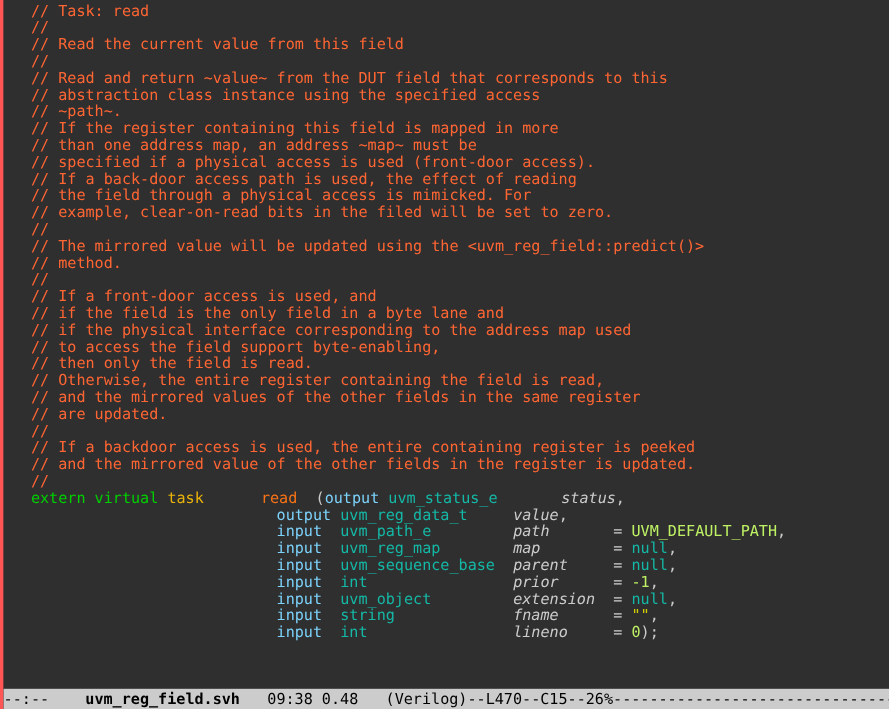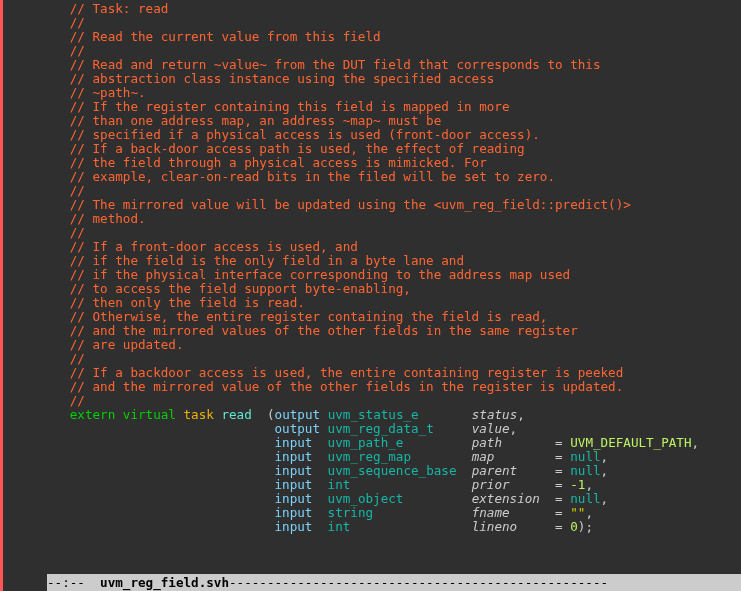--- a/index.html
+++ b/index.html
@@ -11,21 +11,20 @@
     background: #2f2f2f;
     font-family: "Consolas", "DejaVu Sans Mono", "Courier New", monospace;
     font-size: 12.6px;
     line-height: 14px;
   }
   
   .frame {
     display: flex;
     width: 100%;
     height: 100%;
-    gap: 44px;
   }
   .gutter-left {
     width: 3px;
     height: 100%;
     background: #f55;
     flex: 0 0 3px;
   }
   .editor-wrap {
     flex: 1 1 auto;
     display: flex;
@@ -41,21 +40,21 @@
     color: #ccc;
   }
   .line {
     height: 14px;
     white-space: pre;
   }
   
   .com     { color: #f63; }           
   .kw1     { color: #00d000; }        
   .kw2     { color: #eab308; }        
-  .fn      { color: #5eead4; }        
+  .fn      { color: #f97316; margin-left: 40px; }        
   .dir     { color: #7dd3fc; }        
   .typ     { color: #14b8a6;    }        
   .arg     { color: #ccc; font-style: italic; }
   .def     { color: #bef264; }
   .kwnull  { color: #14b8a6; }        
   .str     { color: #d0d000; }        
   .punct   { color: #ccc; }
   .modeline {
     flex: 0 0 17px;
     height: 17px;
@@ -65,36 +64,38 @@
     font-size: 12.6px;
     line-height: 17px;
     white-space: pre;
     display: flex;
   }
   .modeline .ml-left {
     flex: 0 0 auto;
   }
   .modeline .ml-file {
     font-weight: bold;
+    margin-left: 15px;
   }
   .modeline .ml-fill {
     flex: 1 1 auto;
     overflow: hidden;
   }
 </style>
 </head>
 <body>
 
 <div class="frame">
   <div class="gutter-left"></div>
 
   <div class="editor-wrap">
 
     <div class="editor" id="editor"><div class="line">   <span class="com">// Task: read</span></div><div class="line">   <span class="com">//</span></div><div class="line">   <span class="com">// Read the current value from this field</span></div><div class="line">   <span class="com">//</span></div><div class="line">   <span class="com">// Read and return ~value~ from the DUT field that corresponds to this</span></div><div class="line">   <span class="com">// abstraction class instance using the specified access</span></div><div class="line">   <span class="com">// ~path~.</span></div><div class="line">   <span class="com">// If the register containing this field is mapped in more</span></div><div class="line">   <span class="com">// than one address map, an address ~map~ must be</span></div><div class="line">   <span class="com">// specified if a physical access is used (front-door access).</span></div><div class="line">   <span class="com">// If a back-door access path is used, the effect of reading</span></div><div class="line">   <span class="com">// the field through a physical access is mimicked. For</span></div><div class="line">   <span class="com">// example, clear-on-read bits in the filed will be set to zero.</span></div><div class="line">   <span class="com">//</span></div><div class="line">   <span class="com">// The mirrored value will be updated using the &lt;uvm_reg_field::predict()&gt;</span></div><div class="line">   <span class="com">// method.</span></div><div class="line">   <span class="com">//</span></div><div class="line">   <span class="com">// If a front-door access is used, and</span></div><div class="line">   <span class="com">// if the field is the only field in a byte lane and</span></div><div class="line">   <span class="com">// if the physical interface corresponding to the address map used</span></div><div class="line">   <span class="com">// to access the field support byte-enabling,</span></div><div class="line">   <span class="com">// then only the field is read.</span></div><div class="line">   <span class="com">// Otherwise, the entire register containing the field is read,</span></div><div class="line">   <span class="com">// and the mirrored values of the other fields in the same register</span></div><div class="line">   <span class="com">// are updated.</span></div><div class="line">   <span class="com">//</span></div><div class="line">   <span class="com">// If a backdoor access is used, the entire containing register is peeked</span></div><div class="line">   <span class="com">// and the mirrored value of the other fields in the register is updated.</span></div><div class="line">   <span class="com">//</span></div><div class="line">   <span class="kw1">extern virtual</span> <span class="kw2">task</span> <span class="fn">read</span>  <span class="punct">(</span><span class="dir">output</span> <span class="typ">uvm_status_e      </span> <span class="arg">status</span><span class="punct">,</span></div><div class="line">                              <span class="dir">output</span> <span class="typ">uvm_reg_data_t    </span> <span class="arg">value</span><span class="punct">,</span></div><div class="line">                              <span class="dir">input </span> <span class="typ">uvm_path_e        </span> <span class="arg">path      </span><span class="punct"> = </span><span class="def">UVM_DEFAULT_PATH</span><span class="punct">,</span></div><div class="line">                              <span class="dir">input </span> <span class="typ">uvm_reg_map       </span> <span class="arg">map       </span><span class="punct"> = </span><span class="kwnull">null</span><span class="punct">,</span></div><div class="line">                              <span class="dir">input </span> <span class="typ">uvm_sequence_base </span> <span class="arg">parent    </span><span class="punct"> = </span><span class="kwnull">null</span><span class="punct">,</span></div><div class="line">                              <span class="dir">input </span> <span class="typ">int               </span> <span class="arg">prior     </span><span class="punct"> = </span><span class="def">-1</span><span class="punct">,</span></div><div class="line">                              <span class="dir">input </span> <span class="typ">uvm_object        </span> <span class="arg">extension </span><span class="punct"> = </span><span class="kwnull">null</span><span class="punct">,</span></div><div class="line">                              <span class="dir">input </span> <span class="typ">string            </span> <span class="arg">fname     </span><span class="punct"> = </span><span class="str">""</span><span class="punct">,</span></div><div class="line">                              <span class="dir">input </span> <span class="typ">int               </span> <span class="arg">lineno    </span><span class="punct"> = </span><span class="def">0</span><span class="punct">);</span></div></div>
 
     <div class="modeline">
       <span class="ml-left">--:--  </span>
       <span class="ml-file">uvm_reg_field.svh</span>
+      <span class="ml-left">   09:38 0.48   (Verilog)--L470--C15--26%</span>
       <span class="ml-fill">--------------------------------------------------</span>
     </div>
 
   </div>
 </div>
 
 </body></html>

